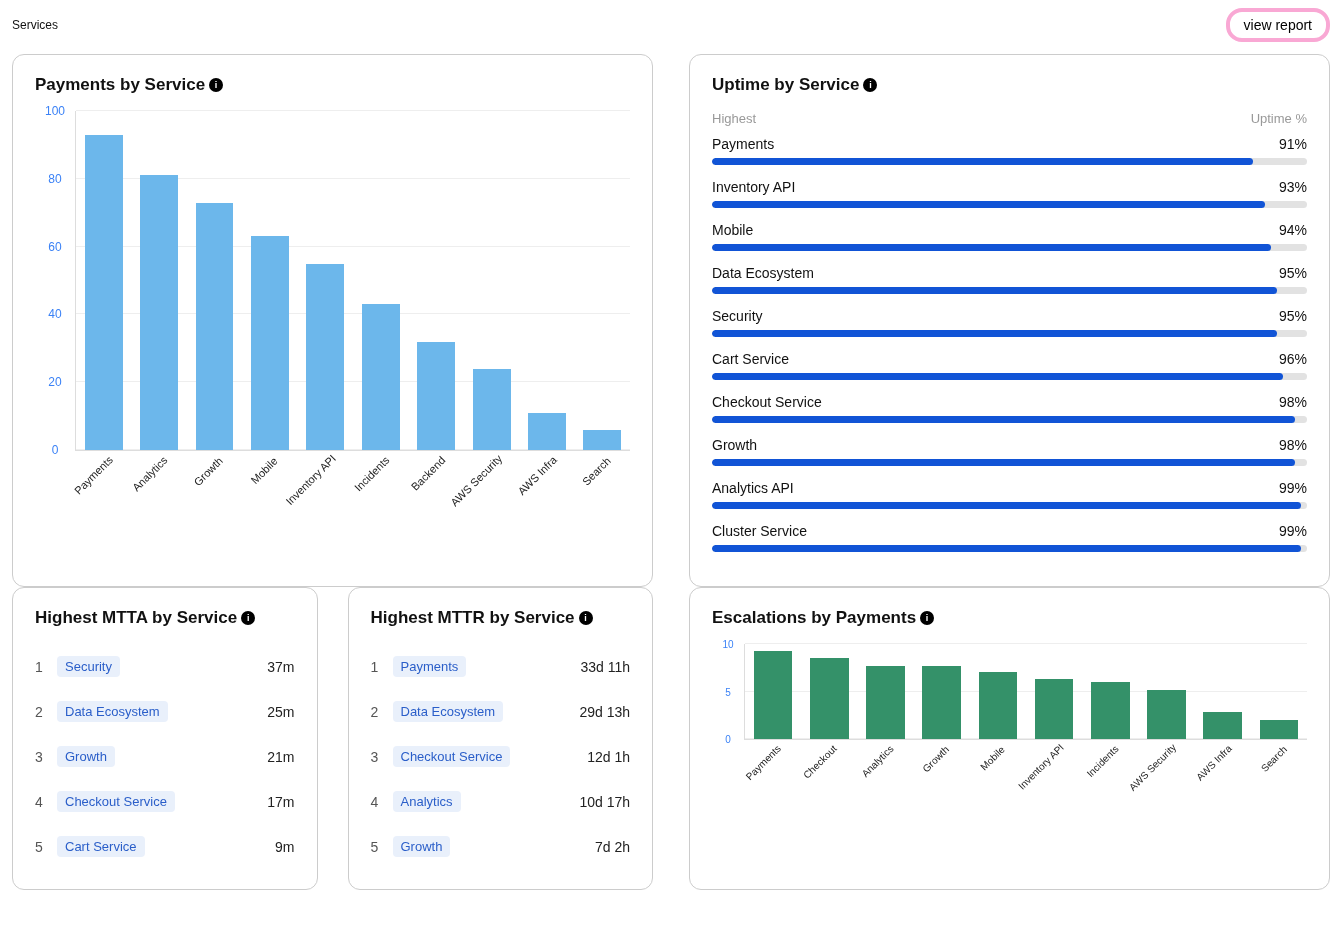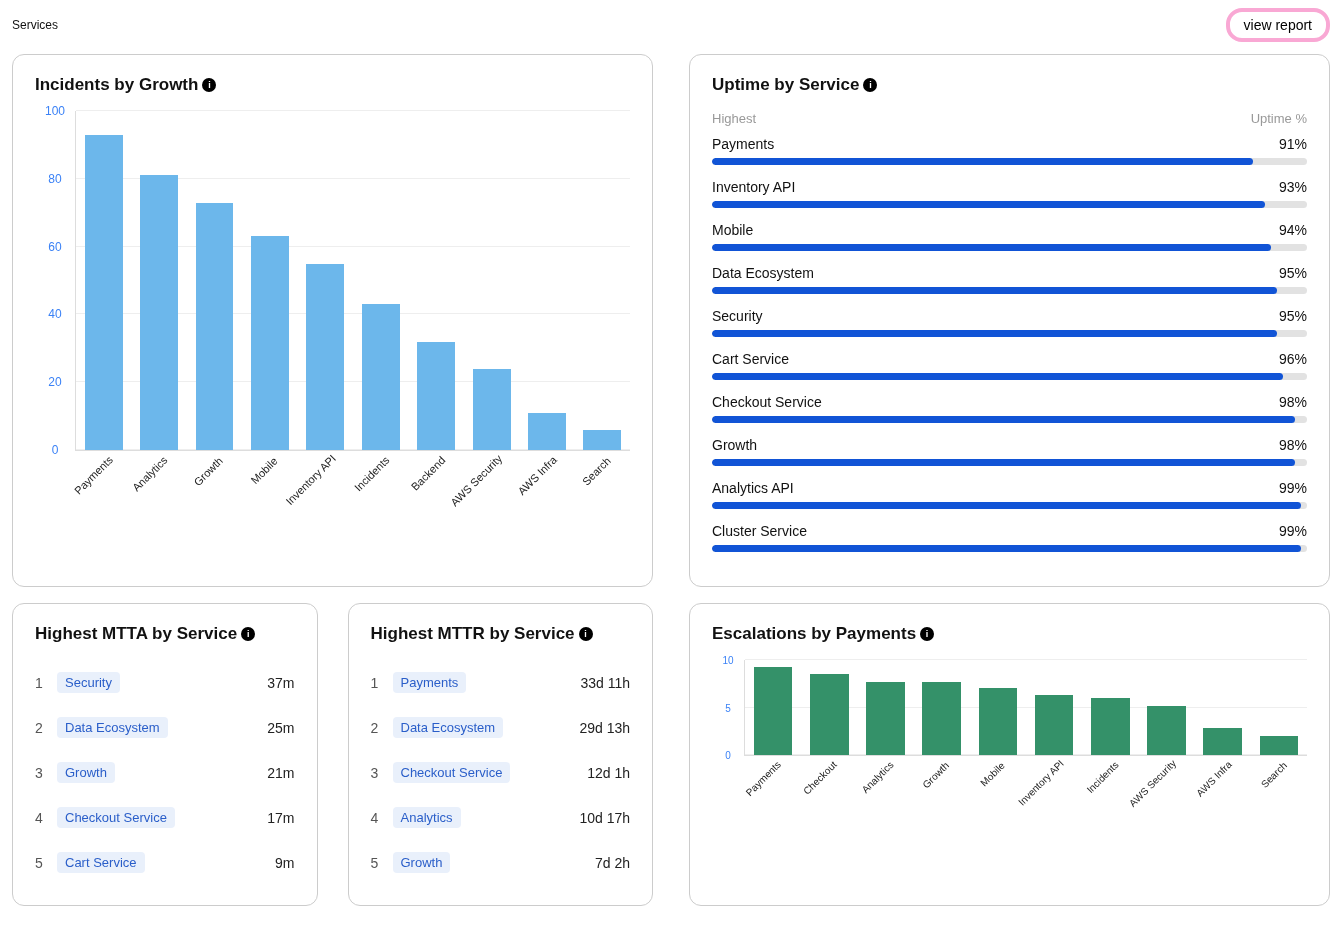--- a/index.html
+++ b/index.html
@@ -57,21 +57,21 @@
     font-weight: 700;
     align-items: center;
     justify-content: center;
     font-style: normal;
     line-height: 1;
   }
   .bottom-row {
     display: grid;
     grid-template-columns: calc(50% - 18px) 1fr;
     gap: 36px;
-    margin-top: 16px;
+    margin-top: 0;
   }
   .mtta-mttr-wrap {
     display: grid;
     grid-template-columns: 1fr 1fr;
     gap: 30px;
   }
   
   .bar-chart {
     position: relative;
     height: 340px;
@@ -204,21 +204,21 @@
 
 <div class="header-row">
   <div class="page-title">Services</div>
   <button class="view-report-btn">view report</button>
 </div>
 
 <div class="grid">
 
   <div class="panel">
     <div class="panel-title">
-      <span>Incidents by Growth</span>
+      <span>Payments by Service</span>
       <span class="info-icon">i</span>
     </div>
     <div class="bar-chart">
       <div class="bar-plot-area" id="incidents-plot">
           <div class="gridline" style="bottom: 0%;"></div>
           <div class="y-tick" style="bottom: 0%; transform: translateY(50%);">0</div>
           <div class="gridline" style="bottom: 20%;"></div>
           <div class="y-tick" style="bottom: 20%; transform: translateY(50%);">20</div>
           <div class="gridline" style="bottom: 40%;"></div>
           <div class="y-tick" style="bottom: 40%; transform: translateY(50%);">40</div>

